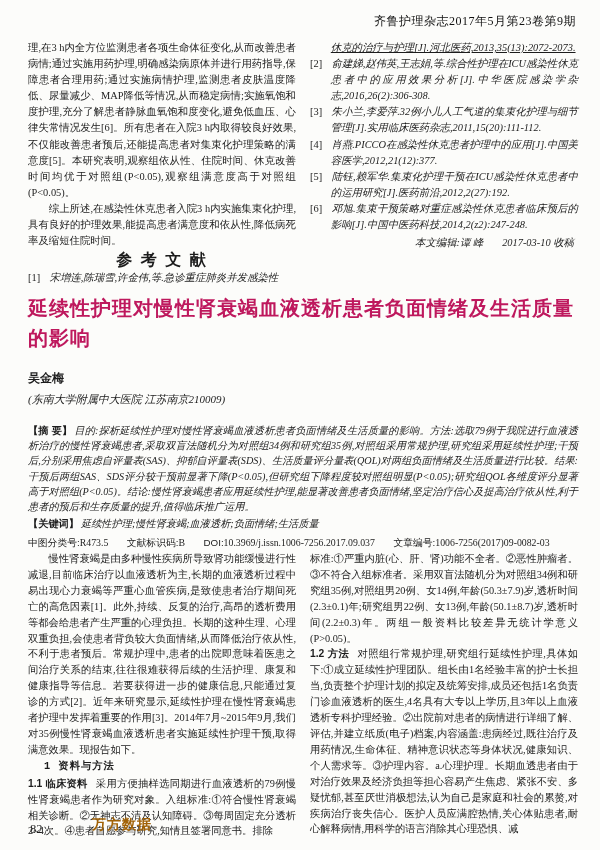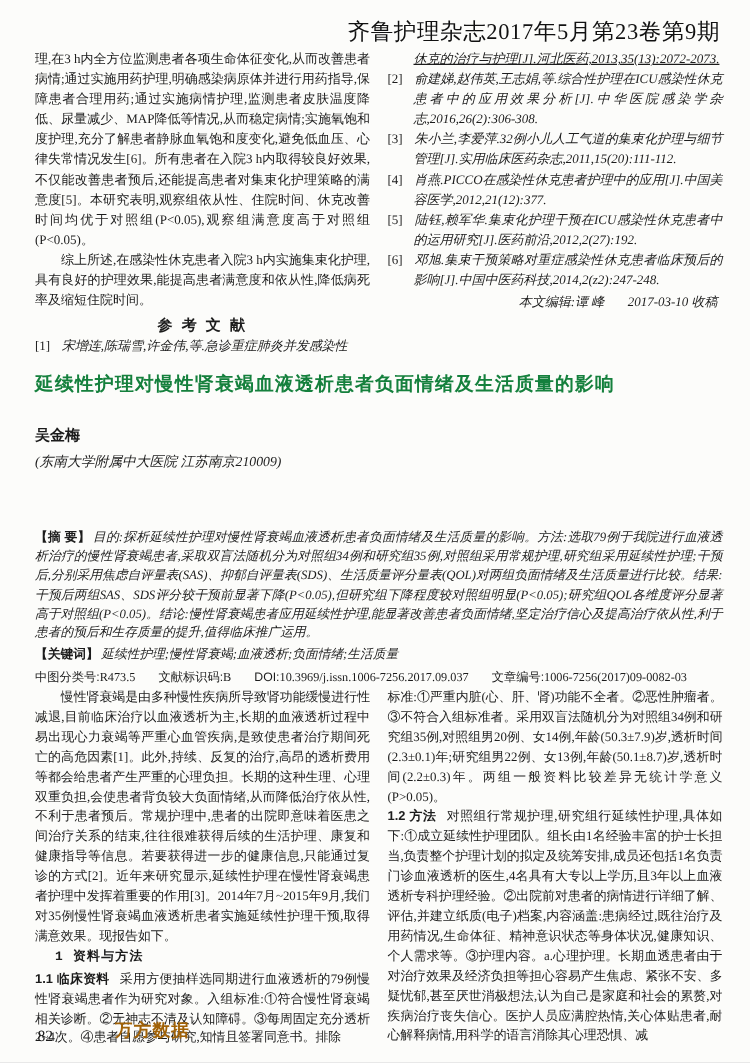--- a/index.html
+++ b/index.html
@@ -8,43 +8,43 @@
     width:600px;height:850px;
     margin:0 auto;
     background:#fcfcfa;
     color:#1c1c1c;
     font-family:"Liberation Serif","DejaVu Serif",serif;
     overflow:hidden;
   }
   
   .journal-header{
     position:absolute;top:13px;right:24px;
-    font-size:18px;letter-spacing:.5px;color:#111;
+    font-size:12px;letter-spacing:.5px;color:#111;
   }
   
   .two-col{display:flex;gap:14px;}
   .col{flex:1;min-width:0;font-size:10.4px;line-height:16.1px;text-align:justify;}
   .top-section{position:absolute;top:40px;left:28px;right:22px;}
   .col p{margin:0;}
   .p-indent{text-indent:2em;}
   .refs-heading{
-    text-align:center;font-weight:bold;font-size:12px;
+    text-align:center;font-weight:bold;font-size:16px;
     font-family:"Liberation Sans","DejaVu Sans",sans-serif;
     margin:3px 0 2px 0 !important;letter-spacing:2px;
   }
   .ref{padding-left:2em;text-indent:-2em;font-style:italic;}
   .ref .ref-label{font-style:normal;margin-right:.9em;}
   .ital{font-style:italic;}
   .editor-line{text-align:right;padding-right:4px;font-style:italic;margin-top:2px !important;}
   .editor-line .recv{margin-left:1.8em;}
   
   .title-block{position:absolute;top:293px;left:28px;right:22px;}
   .article-title{
-    margin:0;font-size:15px;font-weight:bold;line-height:30px;
-    letter-spacing:1px;color:#15803d;
+    margin:0;font-size:20px;font-weight:bold;line-height:30px;
+    letter-spacing:1px;color:#be185d;
   }
   .author-name{margin:17px 0 0 0;font-size:12px;font-weight:bold;
     font-family:"Liberation Sans","DejaVu Sans",sans-serif;}
   .affiliation{margin:5px 0 0 0;font-size:11px;font-style:italic;}
   
   .abstract-block{position:absolute;top:423px;left:28px;right:22px;}
   .abstract-p{margin:0;font-size:10.2px;line-height:15.2px;text-align:justify;}
   .blk-label{
     font-weight:bold;font-style:normal;
     font-family:"Liberation Sans","DejaVu Sans",sans-serif;

